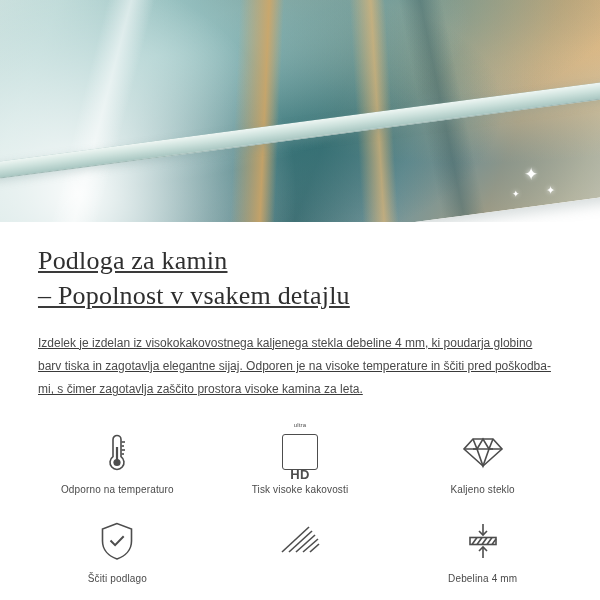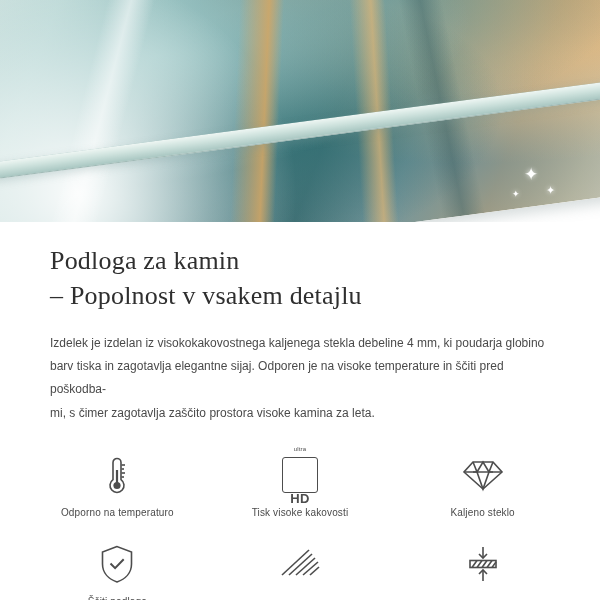--- a/index.html
+++ b/index.html
@@ -80,21 +80,22 @@
     font-size: 13px;
     line-height: 1;
     user-select: none;
   }
   .sparkle.s1 { left: 524px; top: 166px; font-size: 17px; }
   .sparkle.s2 { left: 546px; top: 185px; font-size: 11px; }
   .sparkle.s3 { left: 512px; top: 190px; font-size: 9px; }
 
   
   .content {
-    padding: 22px 38px 0 50px;
+    padding: 22px 38px 0 38px;
+    text-decoration: underline;
   }
   .headline {
     font-family: "Liberation Serif", serif;
     font-size: 26px;
     line-height: 1.34;
     font-weight: 400;
     color: #2f2f2f;
     margin: 0 0 18px 0;
     letter-spacing: 0.2px;
   }
@@ -253,16 +254,17 @@
       <div class="feature-icon">
         <svg width="40" height="40" viewBox="0 0 40 40" fill="none" stroke="#4d4d4d" stroke-width="1.6">
           <line x1="20" y1="3" x2="20" y2="13"></line>
           <path d="M16 10l4 4 4-4"></path>
           <rect x="7" y="16.5" width="26" height="7"></rect>
           <path d="M9 23.5l5-7M14 23.5l5-7M19 23.5l5-7M24 23.5l5-7M29 23.5l4-5.6"></path>
           <line x1="20" y1="37" x2="20" y2="27"></line>
           <path d="M16 30l4-4 4 4"></path>
         </svg>
       </div>
+      <div class="feature-label">Debelina 4 mm</div>
     </div>
 
   </div>
 </div>
 
 </body></html>

